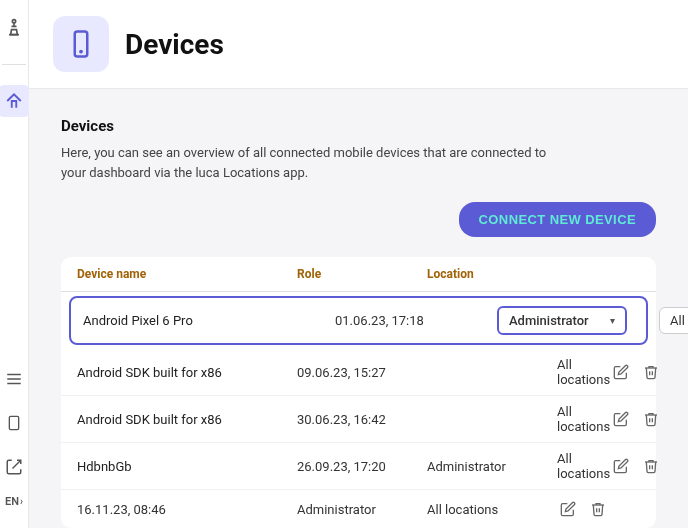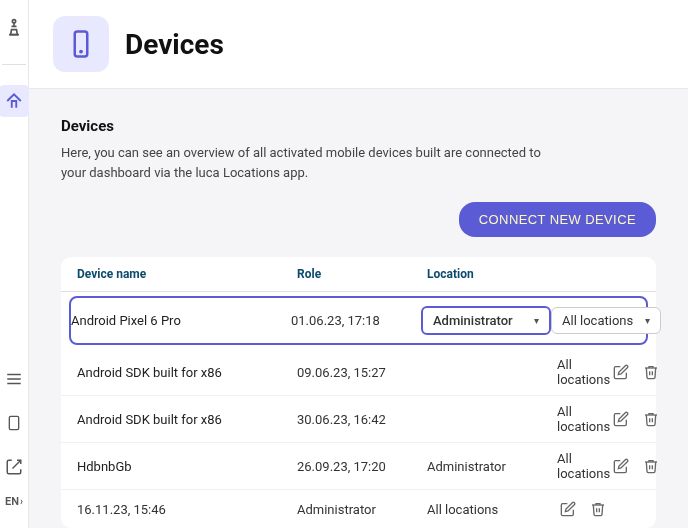--- a/index.html
+++ b/index.html
@@ -119,61 +119,62 @@
     }
 
     
     .top-actions {
       display: flex;
       justify-content: flex-end;
       margin-bottom: 20px;
     }
     .connect-btn {
       background: #5b5bd6;
-      color: #fef9c3;
+      color: #5eead4;
       border: none;
       border-radius: 16px;
       padding: 10px 20px;
       font-size: 13px;
-      font-weight: 400;
+      font-weight: 700;
       cursor: pointer;
       letter-spacing: 0.4px;
       text-transform: uppercase;
     }
 
     
     .table-container {
       background: #fff;
       border-radius: 10px;
       overflow: visible;
       position: relative;
     }
     .table-header {
       display: grid;
       grid-template-columns: 220px 130px 130px 1fr 60px;
       padding: 10px 16px;
       border-bottom: 1px solid #e0e0e0;
       font-size: 12px;
       font-weight: 700;
-      color: #0c4a6e;
+      color: #a16207;
     }
     .table-row {
       display: grid;
       grid-template-columns: 220px 130px 130px 1fr 60px;
       padding: 8px 16px;
       border-bottom: 1px solid #f0f0f0;
       align-items: center;
       position: relative;
     }
     .table-row:last-child { border-bottom: none; }
     .table-row.first-row {
       border: 2px solid #5b5bd6;
       border-radius: 8px;
       margin: 4px 8px;
-      padding: 8px 0;
+      padding: 8px 12px;
+      gap: 32px;
     }
 
     .cell-device-name {
       font-size: 13px;
       color: #222;
     }
     .cell-last-active {
       font-size: 13px;
       color: #333;
     }
@@ -300,21 +301,21 @@
         <rect x="7" y="2" width="10" height="20" rx="2"></rect>
         <line x1="12" y1="18" x2="12" y2="18" stroke-width="3" stroke-linecap="round"></line>
       </svg>
     </div>
     <h1 class="page-title">Devices</h1>
   </div>
 
   <div class="content">
     <div class="section-title">Devices</div>
     <div class="section-desc">
-      <span>Here, you can see an overview of all activated mobile devices built are connected to</span><br>
+      <span>Here, you can see an overview of all connected mobile devices that are connected to</span><br>
       <span>your dashboard via the luca Locations app.</span>
     </div>
 
     <div class="top-actions">
       <button class="connect-btn">CONNECT NEW DEVICE</button>
     </div>
 
     <div class="table-container">
       <div class="table-header">
         <div>Device name</div>
@@ -405,21 +406,21 @@
                 <polyline points="3 6 5 6 21 6"></polyline>
                 <path d="M19 6l-1 14a2 2 0 01-2 2H8a2 2 0 01-2-2L5 6"></path>
                 <path d="M10 11v6M14 11v6"></path>
                 <path d="M9 6V4h6v2"></path>
               </svg>
           </div>
         </div>
       </div>
 
       <div class="table-row">
-        <div class="cell-last-active">16.11.23, 15:46</div>
+        <div class="cell-last-active">16.11.23, 08:46</div>
         <div class="static-role">Administrator</div>
         <div class="static-location">All locations</div>
         <div class="cell-actions">
           <div class="action-icon">
             <svg width="16" height="16" viewBox="0 0 24 24" fill="none" stroke="currentColor" stroke-width="2">
                 <path d="M11 4H4a2 2 0 00-2 2v14a2 2 0 002 2h14a2 2 0 002-2v-7"></path>
                 <path d="M18.5 2.5a2.121 2.121 0 013 3L12 15l-4 1 1-4 9.5-9.5z"></path>
               </svg>
           </div>
           <div class="action-icon">

